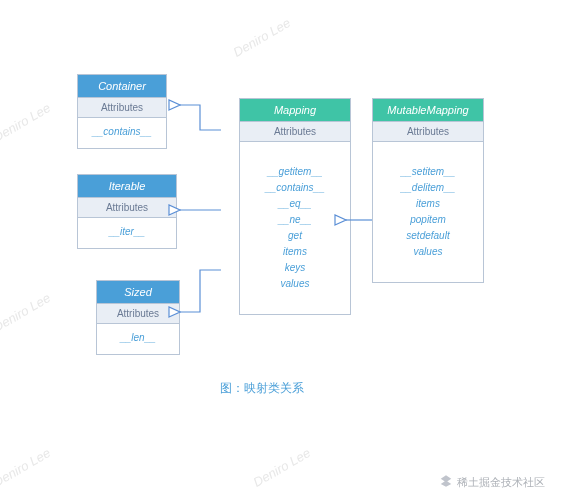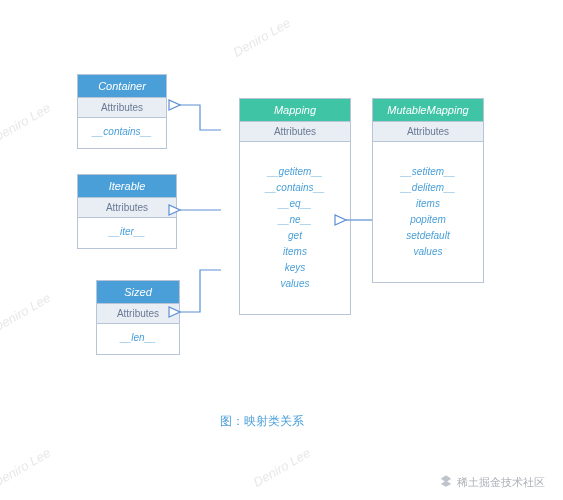--- a/index.html
+++ b/index.html
@@ -141,19 +141,19 @@
 
   <path d="M221,130 L200,130 L200,105 L180,105" fill="none" stroke="#5b8fd6" stroke-width="1.2" marker-end="url(#hollow-arrow)"></path>
 
   <path d="M221,210 L180,210" fill="none" stroke="#5b8fd6" stroke-width="1.2" marker-end="url(#hollow-arrow)"></path>
 
   <path d="M221,270 L200,270 L200,312 L180,312" fill="none" stroke="#5b8fd6" stroke-width="1.2" marker-end="url(#hollow-arrow)"></path>
 
   <path d="M372,220 L346,220" fill="none" stroke="#5b8fd6" stroke-width="1.2" marker-end="url(#hollow-arrow)"></path>
 </svg>
 
-<div class="caption" style="top:380px; left:220px;margin-top:33px;">图：映射类关系</div>
+<div class="caption" style="top:380px; left:220px;">图：映射类关系</div>
 
 <div class="credit">
   <svg width="14" height="14" viewBox="0 0 24 24">
       <path fill="#c0c4cc" d="M12 2L3 8l9 6 9-6-9-6zm0 9L3 17l9 5 9-5-9-6z"></path>
     </svg><span>稀土掘金技术社区</span>
 </div>
 
 </body></html>

